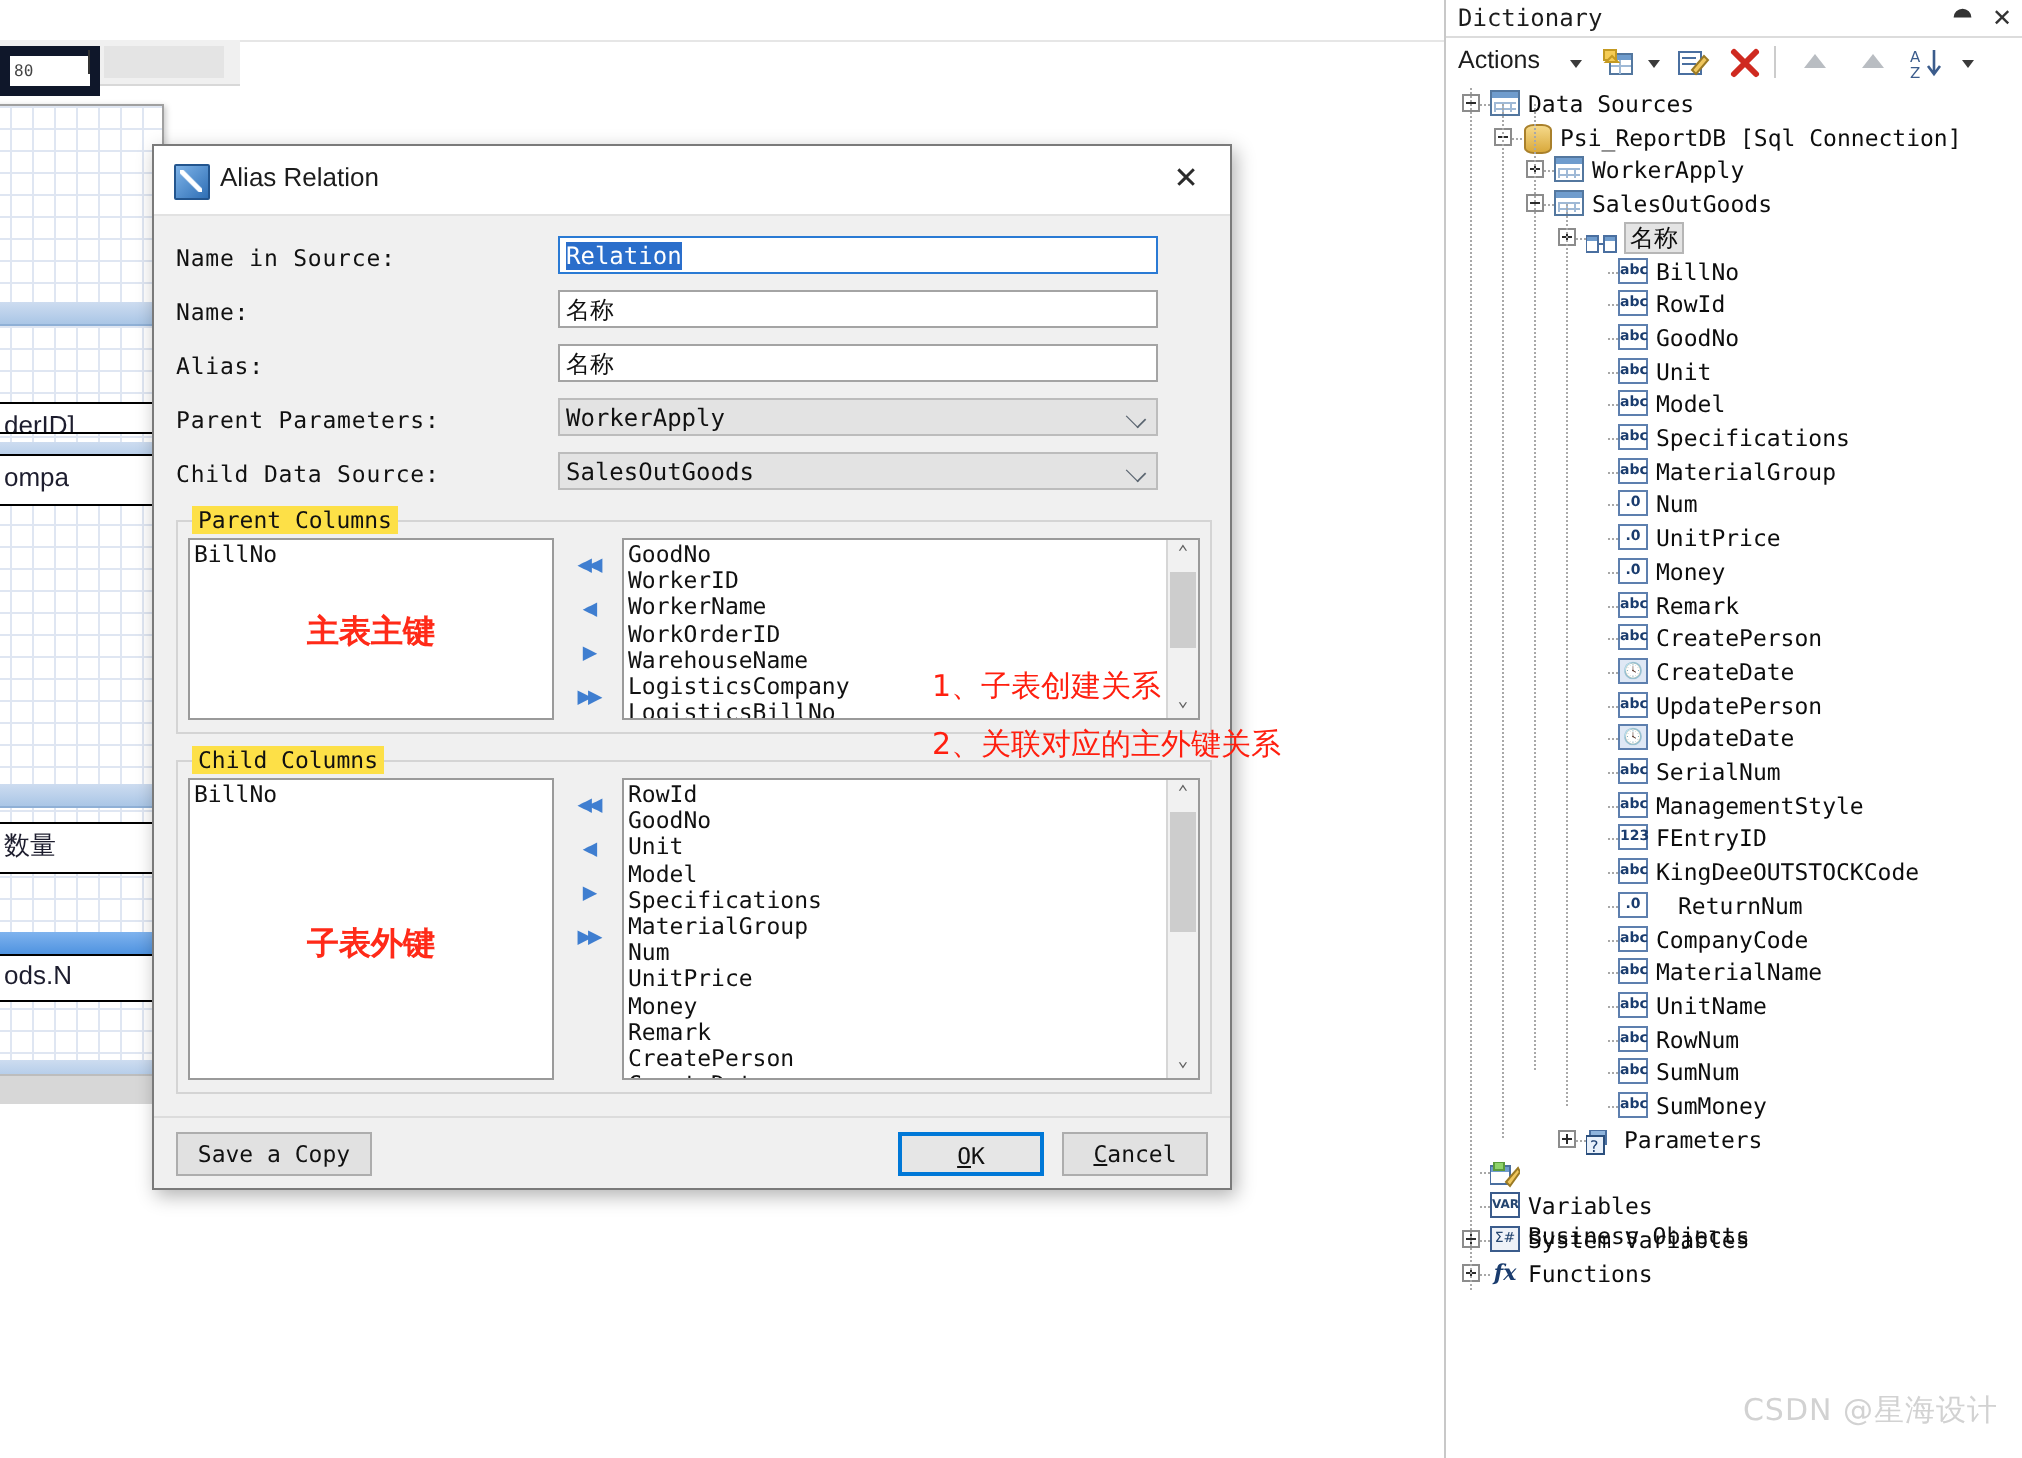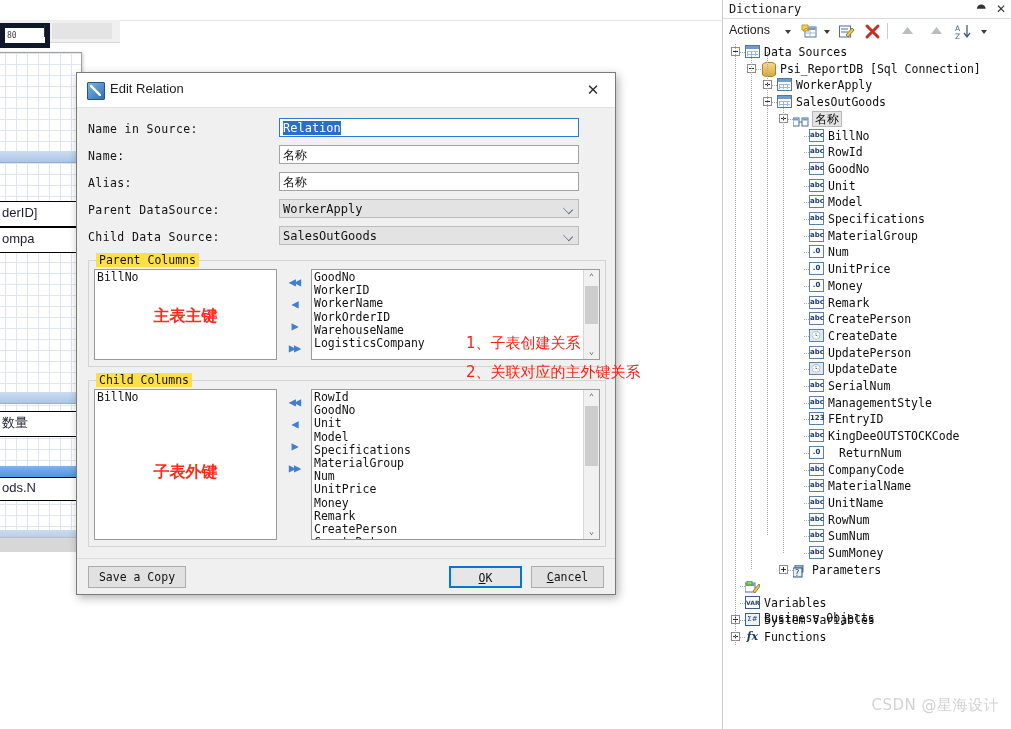--- a/index.html
+++ b/index.html
@@ -310,51 +310,51 @@
   <div class="designer-sheet">
     <div class="grid-bg"></div>
     <div id="bands-host">
         <div class="band-header" style="top: 98px;"></div>
         <div class="band-header" style="top: 168px;"></div>
         <div class="band-header" style="top: 339px;"></div>
         <div class="band-header sel" style="top: 413px;">Band1</div>
         <div class="band-header" style="top: 477px;"></div>
       </div>
     <div id="cells-host">
-        <div class="rpt-cell" style="left: 38px; top: 148px; width: 78px; height: 26px; line-height: 22px; padding-left: 2px;">derID]</div>
+        <div class="rpt-cell" style="left: 38px; top: 148px; width: 78px; height: 16px; line-height: 22px; padding-left: 2px;">derID]</div>
         <div class="rpt-cell" style="left: 38px; top: 174px; width: 78px; height: 26px; line-height: 22px; padding-left: 2px;">ompa</div>
         <div class="rpt-cell" style="left: 38px; top: 358px; width: 78px; height: 26px; line-height: 22px; padding-left: 2px;">数量</div>
         <div class="rpt-cell" style="left: 38px; top: 424px; width: 78px; height: 24px; line-height: 20px; padding-left: 2px;">ods.N</div>
       </div>
   </div>
   <div class="scrollbar-h"></div>
 
   <div class="dialog">
     <div class="dlg-title">
       <div class="dlg-icon"></div>
-      <div class="dlg-title-text">Edit Relation</div>
+      <div class="dlg-title-text">Alias Relation</div>
       <div class="dlg-close">✕</div>
     </div>
 
     <div class="dlg-body">
       <div id="fields-host">
           <div class="frow" style="top: 10px;">
             <div class="flabel">Name in Source:</div>
             <div class="finput focused"><span class="sel-text">Relation</span></div>
           </div>
           <div class="frow" style="top: 37px;">
             <div class="flabel">Name:</div>
             <div class="finput cjk"><span>名称</span></div>
           </div>
           <div class="frow" style="top: 64px;">
             <div class="flabel">Alias:</div>
             <div class="finput cjk"><span>名称</span></div>
           </div>
           <div class="frow" style="top: 91px;">
-            <div class="flabel">Parent DataSource:</div>
+            <div class="flabel">Parent Parameters:</div>
             <div class="fselect"><span>WorkerApply</span><span class="chev"></span></div>
           </div>
           <div class="frow" style="top: 118px;">
             <div class="flabel">Child Data Source:</div>
             <div class="fselect"><span>SalesOutGoods</span><span class="chev"></span></div>
           </div>
         </div>
 
       <div class="gbox" style="left:11px; top:152px; width:516px; height:105px;">
         <div class="gbox-legend">Parent Columns</div>
@@ -371,20 +371,21 @@
           <div class="arr">▶▶</div>
         </div>
         <div class="lb" style="left:222px; top:8px; width:289px; height:91px;">
           <div id="pc-av" style="padding-top:1px;">
               <div class="lb-item">GoodNo</div>
               <div class="lb-item">WorkerID</div>
               <div class="lb-item">WorkerName</div>
               <div class="lb-item">WorkOrderID</div>
               <div class="lb-item">WarehouseName</div>
               <div class="lb-item">LogisticsCompany</div>
+              <div class="lb-item">LogisticsBillNo</div>
             </div>
           <div class="vscroll">
             <div class="vs-up">⌃</div>
             <div class="vs-thumb" style="top:16px; height:38px;"></div>
             <div class="vs-dn">⌄</div>
           </div>
         </div>
       </div>
 
       <div class="gbox" style="left:11px; top:272px; width:516px; height:165px;">

